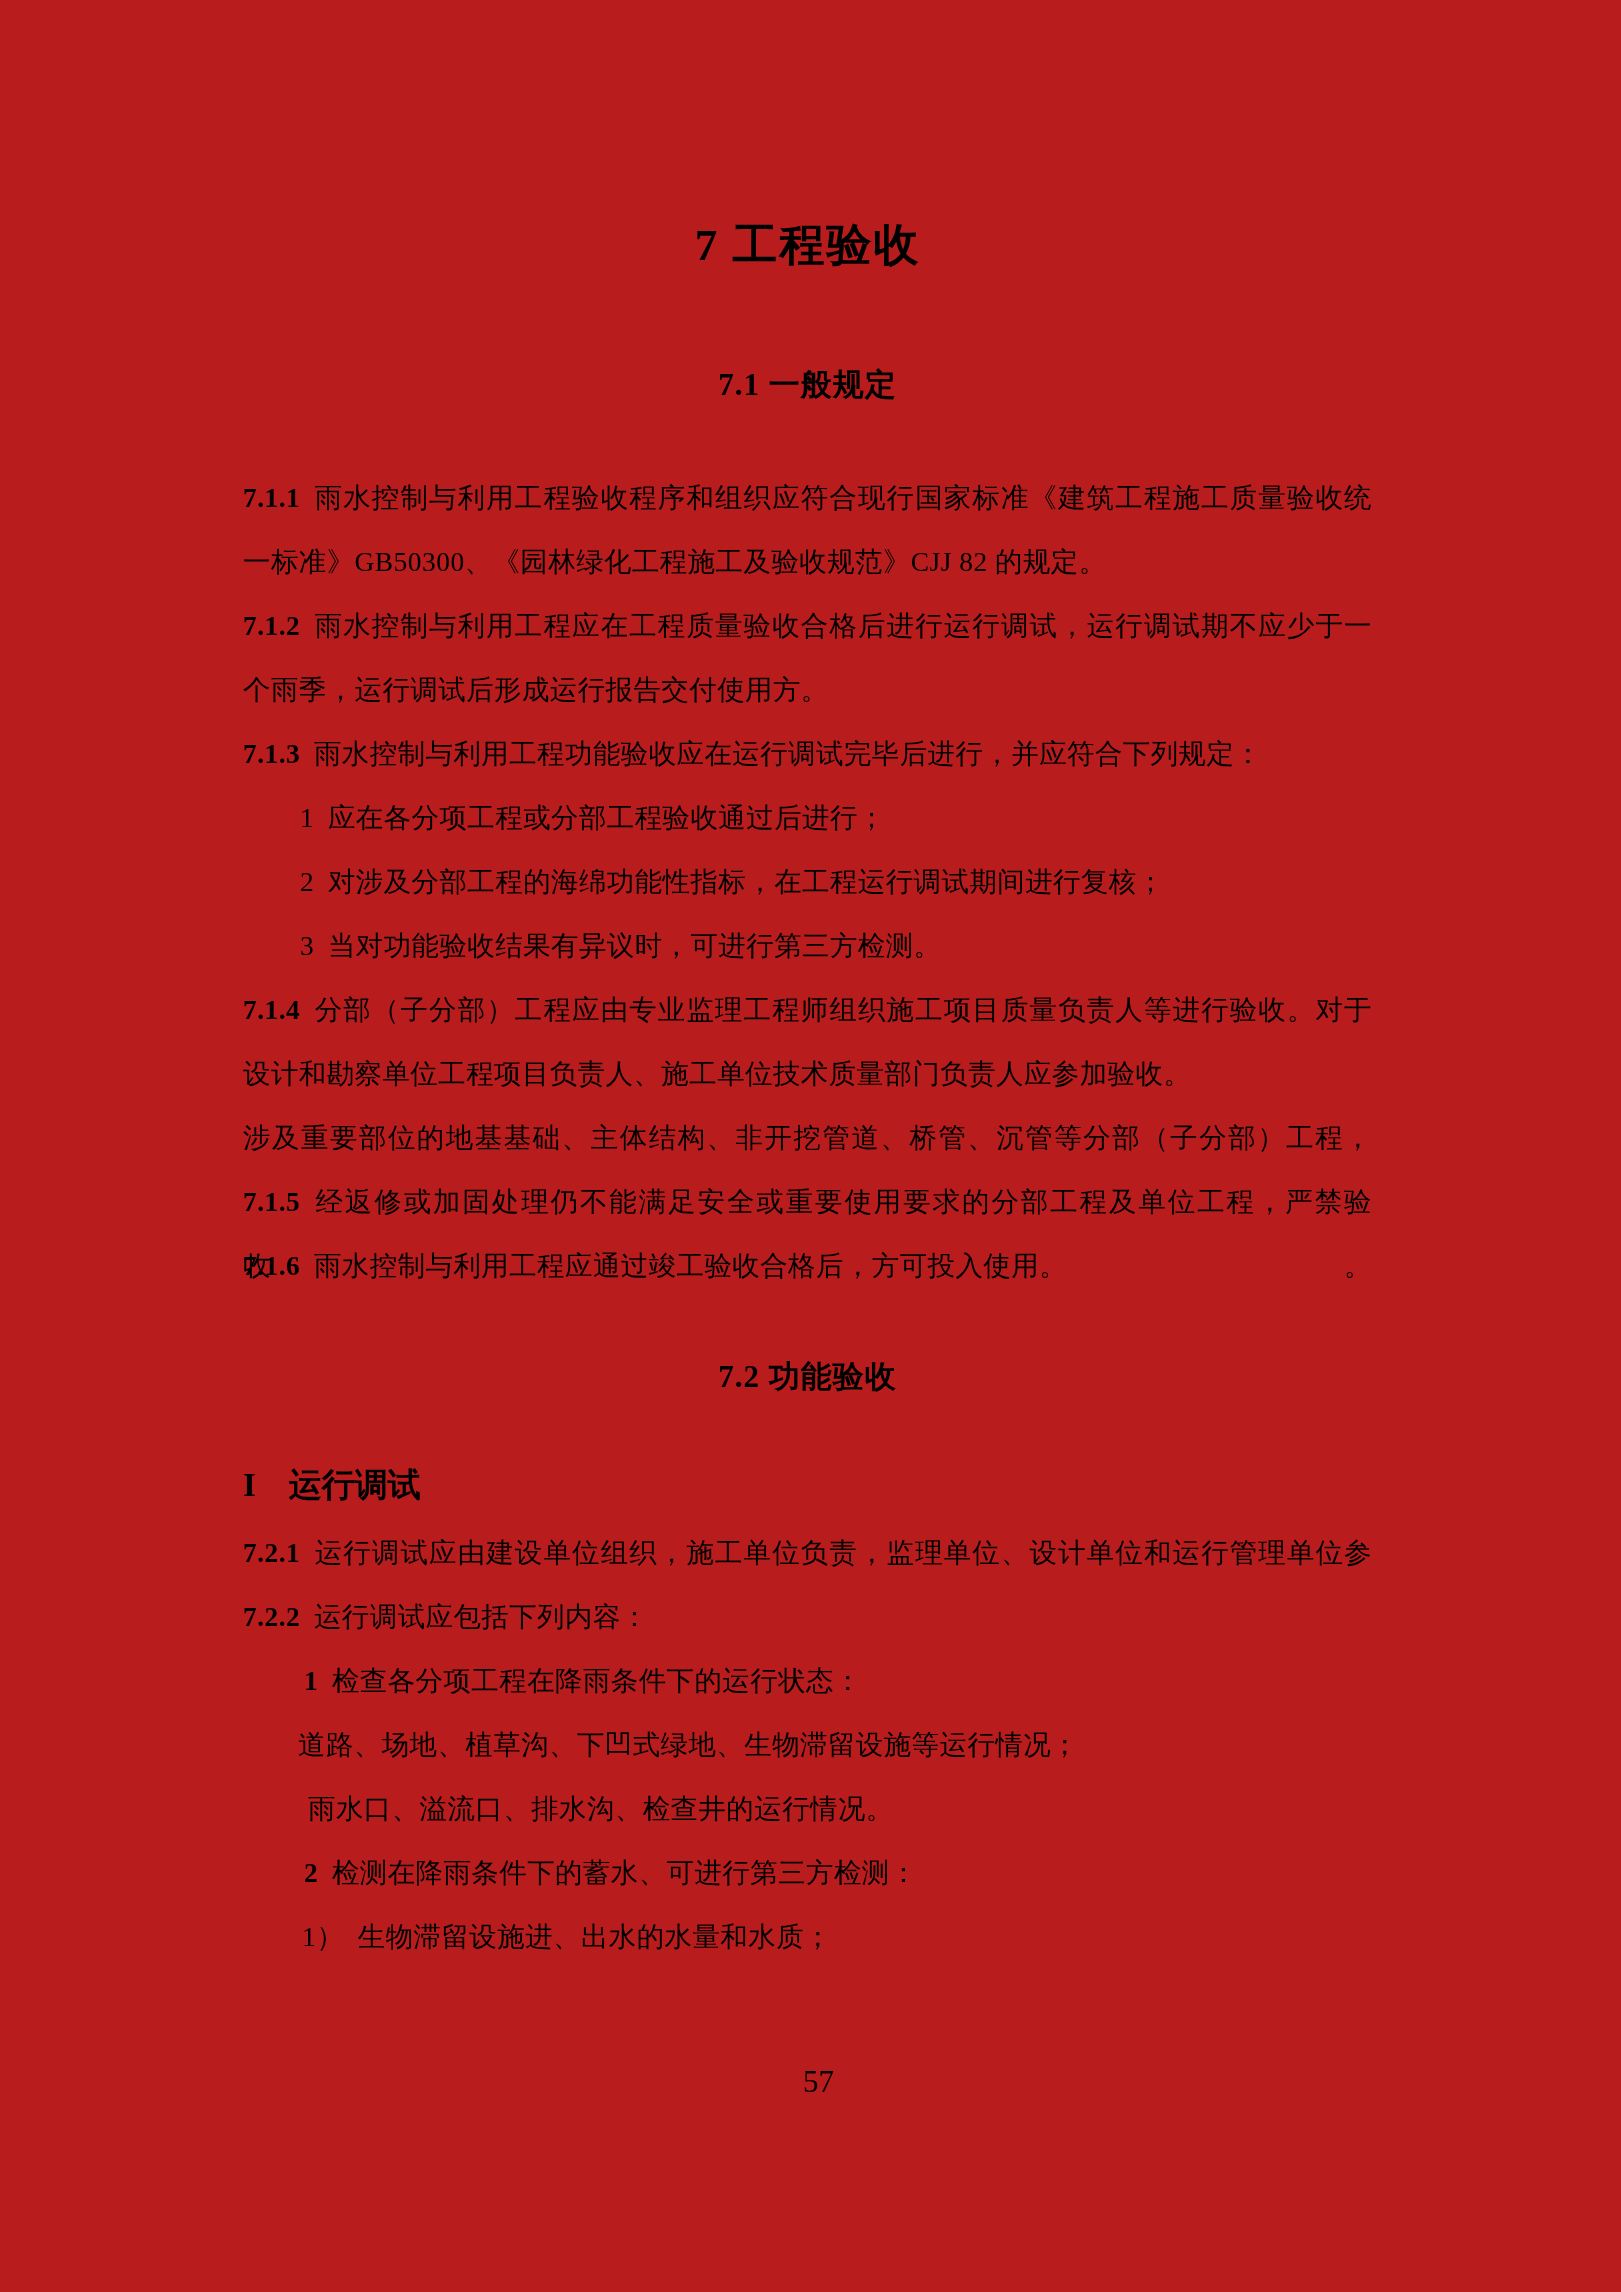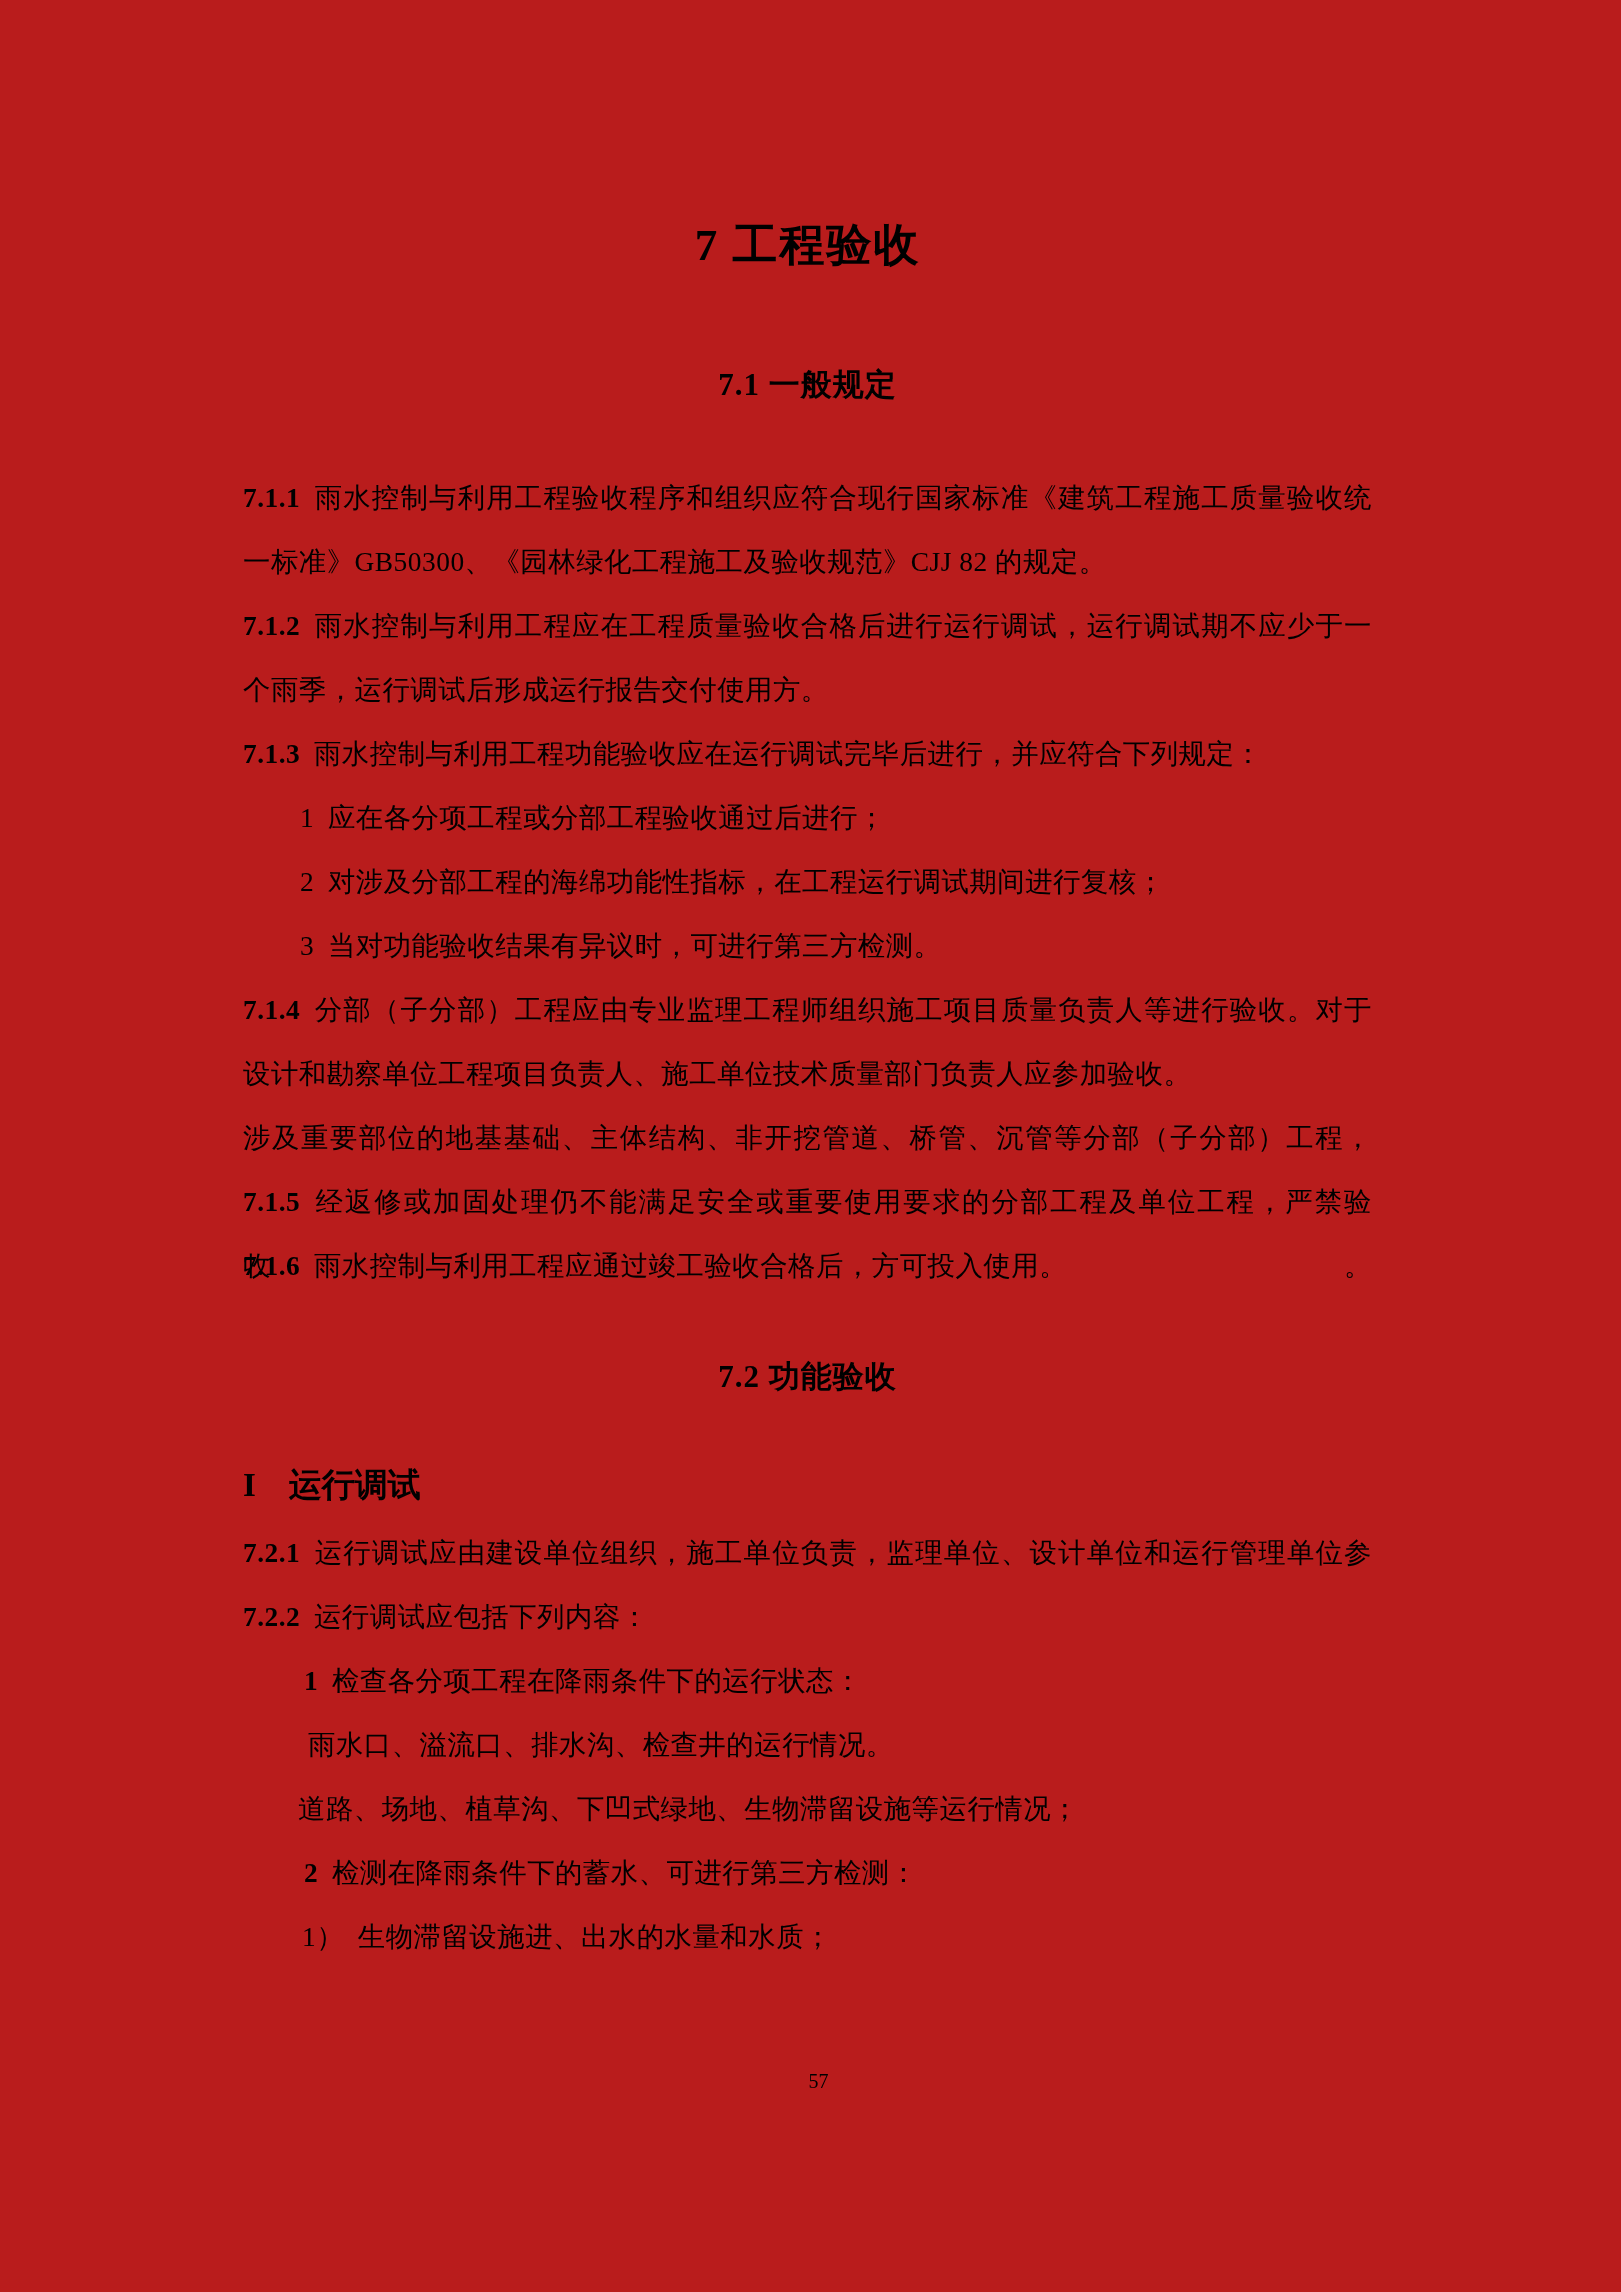--- a/index.html
+++ b/index.html
@@ -60,21 +60,21 @@
     text-align-last: justify;
   }
   .num { margin-right: 13.7px; }
   .num.b { font-weight: bold; }
   .page-number {
     position: absolute;
     left: 16px;
     right: 0;
     top: 2064px;
     text-align: center;
-    font-size: 20px;
+    font-size: 31px;
     line-height: 35px;
   }
 </style>
 </head>
 <body>
 
 <div class="page">
 
   <h1 class="chapter-title">7 工程验收</h1>
 
@@ -97,22 +97,22 @@
     </div>
 
   <h2 class="section-heading" id="heading-7-2">7.2 功能验收</h2>
 
   <h3 class="subheading"><span class="numeral">I</span><span>运行调试</span></h3>
 
   <div class="lines" id="lines-7-2">
       <div class="line justify"><span class="num b">7.2.1</span><span class="txt">运行调试应由建设单位组织，施工单位负责，监理单位、设计单位和运行管理单位参</span></div>
       <div class="line"><span class="num b">7.2.2</span><span class="txt">运行调试应包括下列内容：</span></div>
       <div class="line" style="padding-left: 61px;"><span class="num b">1</span><span class="txt">检查各分项工程在降雨条件下的运行状态：</span></div>
+      <div class="line" style="padding-left: 55px;"><span class="txt">道路、场地、植草沟、下凹式绿地、生物滞留设施等运行情况；</span></div>
       <div class="line" style="padding-left: 65px;"><span class="txt">雨水口、溢流口、排水沟、检查井的运行情况。</span></div>
-      <div class="line" style="padding-left: 55px;"><span class="txt">道路、场地、植草沟、下凹式绿地、生物滞留设施等运行情况；</span></div>
       <div class="line" style="padding-left: 61px;"><span class="num b">2</span><span class="txt">检测在降雨条件下的蓄水、可进行第三方检测：</span></div>
       <div class="line" style="padding-left: 59px;"><span class="num">1）</span><span class="txt">生物滞留设施进、出水的水量和水质；</span></div>
     </div>
 
   <div class="page-number">57</div>
 
 </div>
 
 
 </body></html>

